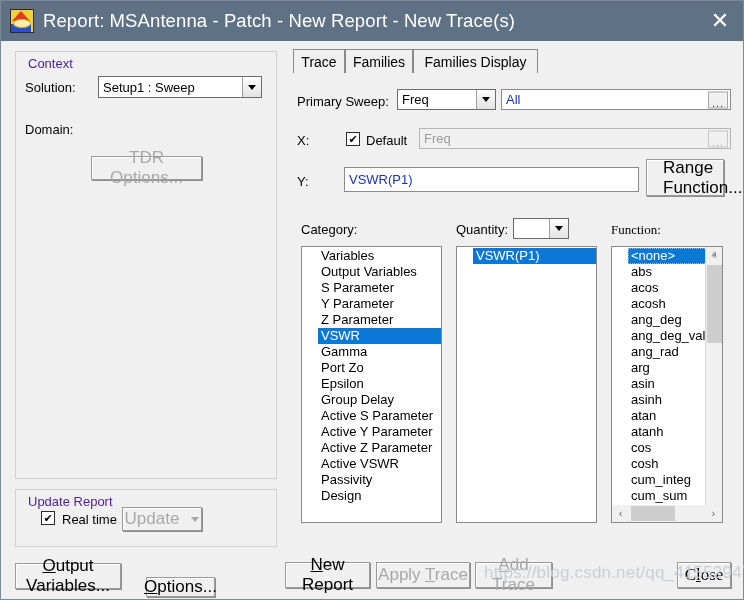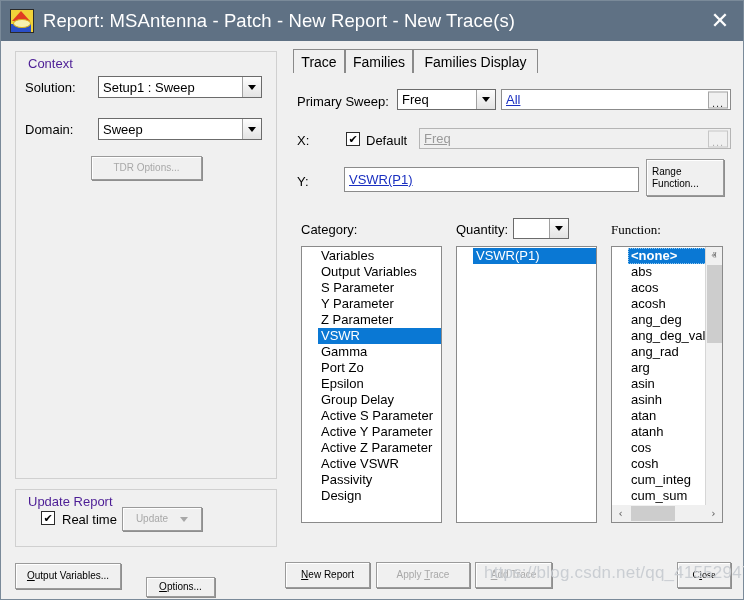--- a/index.html
+++ b/index.html
@@ -117,41 +117,40 @@
     border-left: 4px solid transparent;
     border-right: 4px solid transparent;
     border-top: 5px solid #000;
   }
   .btn {
     position: absolute;
     box-sizing: border-box;
     background: #f0f0f0;
     border: 1px solid #9a9a9a;
     box-shadow: inset 1px 1px 0 #ffffff, 1px 1px 0 #8e8e8e;
-    font-size: 10px;
-    color: #000;
-    display: flex; align-items: center; justify-content: center;
-    text-align: left;
+    font-size: 17px;
+    color: #000;
+    display: flex; align-items: center; justify-content: center;
+    text-align: center;
     line-height: 1.15;
     white-space: pre-line;
   }
   .btn.disabled { color: #a8a8a8; }
   .btn u { text-decoration: underline; }
   .textfield {
     position: absolute;
     box-sizing: border-box;
     background: #ffffff;
     border: 1px solid #8b8b8b;
     font-size: 13px;
     display: flex; align-items: center;
     padding-left: 4px;
     color: #1a2fc0;
     white-space: nowrap;
     overflow: hidden;
-    text-decoration: underline;
   }
   .textfield.readonly {
     background: #f0f0f0;
     color: #9a9a9a;
     border-color: #b5b5b5;
   }
   .dots-btn {
     position: absolute;
     right: 2px; top: 50%;
     transform: translateY(-50%);
@@ -197,21 +196,21 @@
     font-size: 13px;
     padding-left: 3px;
     color: #000;
     white-space: nowrap;
     overflow: hidden;
   }
   .lrow.sel {
     background: #0a78d4;
     color: #ffffff;
   }
-  .lrow.sel.focusline { outline: 1px dotted #8fc8f0; outline-offset: -1px; font-weight: bold; }
+  .lrow.sel.focusline { outline: 1px dotted #8fc8f0; outline-offset: -1px; }
 
   
   .vsb {
     position: absolute; top: 0; right: 0;
     width: 17px; height: 100%;
     background: #f0f0f0;
     border-left: 1px solid #d6d6d6;
     box-sizing: border-box;
   }
   .vsb .arrow {
@@ -296,24 +295,20 @@
   <div class="groupbox" style="left:14px; top:50px; width:262px; height:428px;">
     <div class="gb-title">Context</div>
 
     <div class="lbl" style="left:9px; top:28px;">Solution:</div>
     <div class="combo" style="left:82px; top:24px; width:164px; height:22px;">
       <div class="cval">Setup1 : Sweep</div>
       <div class="carrow"></div>
     </div>
 
     <div class="lbl" style="left:9px; top:70px;">Domain:</div>
-    <div class="combo" style="left:82px; top:66px; width:164px; height:22px;">
-      <div class="cval">Sweep</div>
-      <div class="carrow"></div>
-    </div>
 
     <div class="btn disabled" style="left:75px; top:104px; width:111px; height:24px;">TDR Options...</div>
   </div>
 
   <div class="groupbox" style="left:14px; top:488px; width:262px; height:58px;padding-left:41px;">
     <div class="gb-title">Update Report</div>
 
     <div class="checkbox" style="left:25px; top:21px;"></div>
     <div class="lbl" style="left:46px; top:22px;">Real time</div>
 
@@ -347,21 +342,21 @@
   <div class="lbl" style="left:365px; top:132px;">Default</div>
   <div class="textfield readonly" style="left:418px; top:127px; width:312px; height:21px;">
     <span>Freq</span>
     <div class="dots-btn dim">...</div>
   </div>
 
   <div class="lbl" style="left:296px; top:173px;">Y:</div>
   <div class="textfield" style="left:343px; top:166px; width:295px; height:25px;">
     <span>VSWR(P1)</span>
   </div>
-  <div class="btn" style="left:645px; top:158px; width:78px; height:37px; flex-direction:column; justify-content:center; align-items:flex-start; padding-left:5px;">
+  <div class="btn" style="left:645px; top:158px; width:78px; height:37px; flex-direction:column; justify-content:center; align-items:flex-start; padding-left:16px;">
     <span>Range</span>
     <span>Function...</span>
   </div>
 
   <div class="lbl" style="left:300px; top:221px;">Category:</div>
   <div class="lbl" style="left:455px; top:221px;">Quantity:</div>
   <div class="combo" style="left:512px; top:217px; width:56px; height:21px;">
     <div class="cval"></div>
     <div class="carrow"></div>
   </div>

